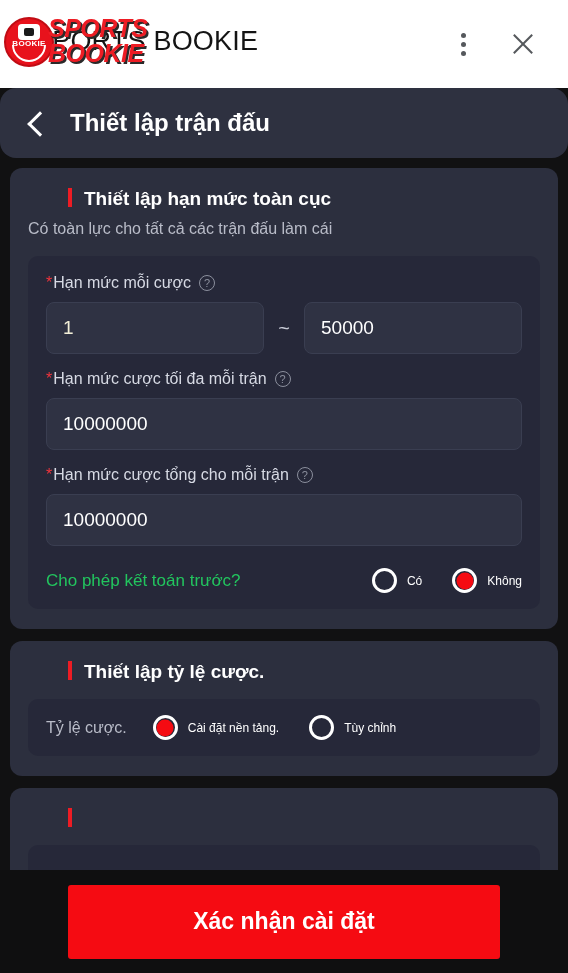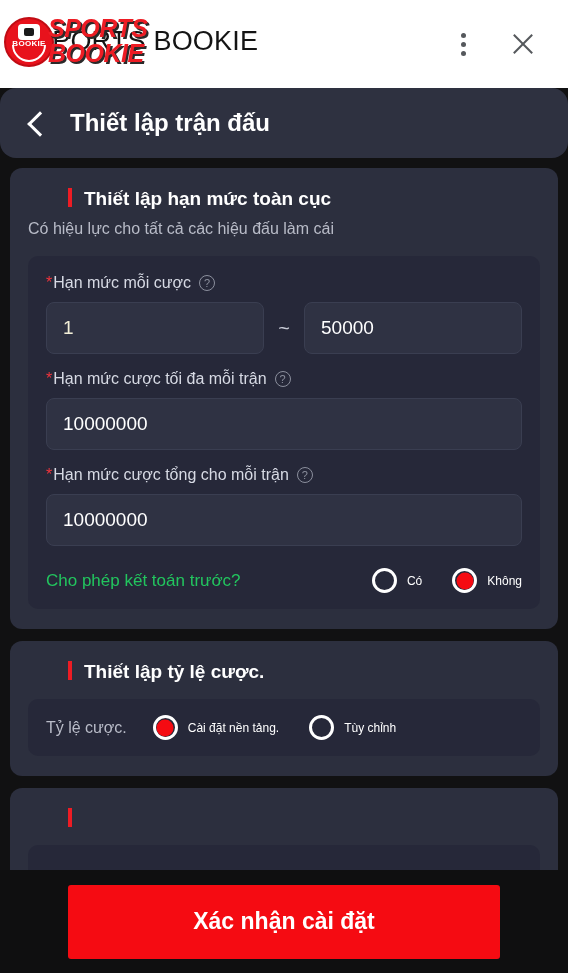--- a/index.html
+++ b/index.html
@@ -188,21 +188,21 @@
     <div class="nav-title">Thiết lập trận đấu</div>
   </div>
 
   <div class="content">
 
     <div class="card">
       <div class="card-title">
         <span class="title-bar"></span>
         <span>Thiết lập hạn mức toàn cục</span>
       </div>
-      <div class="card-sub">Có hiệu lực cho tất cả các hiệu đấu làm cái</div>
+      <div class="card-sub">Có toàn lực cho tất cả các trận đấu làm cái</div>
 
       <div class="panel">
 
         <div class="field">
           <div class="field-label">
             <span class="req">*</span>
             <span>Hạn mức mỗi cược</span>
             <span class="help-icon">?</span>
           </div>
           <div class="range-row">

